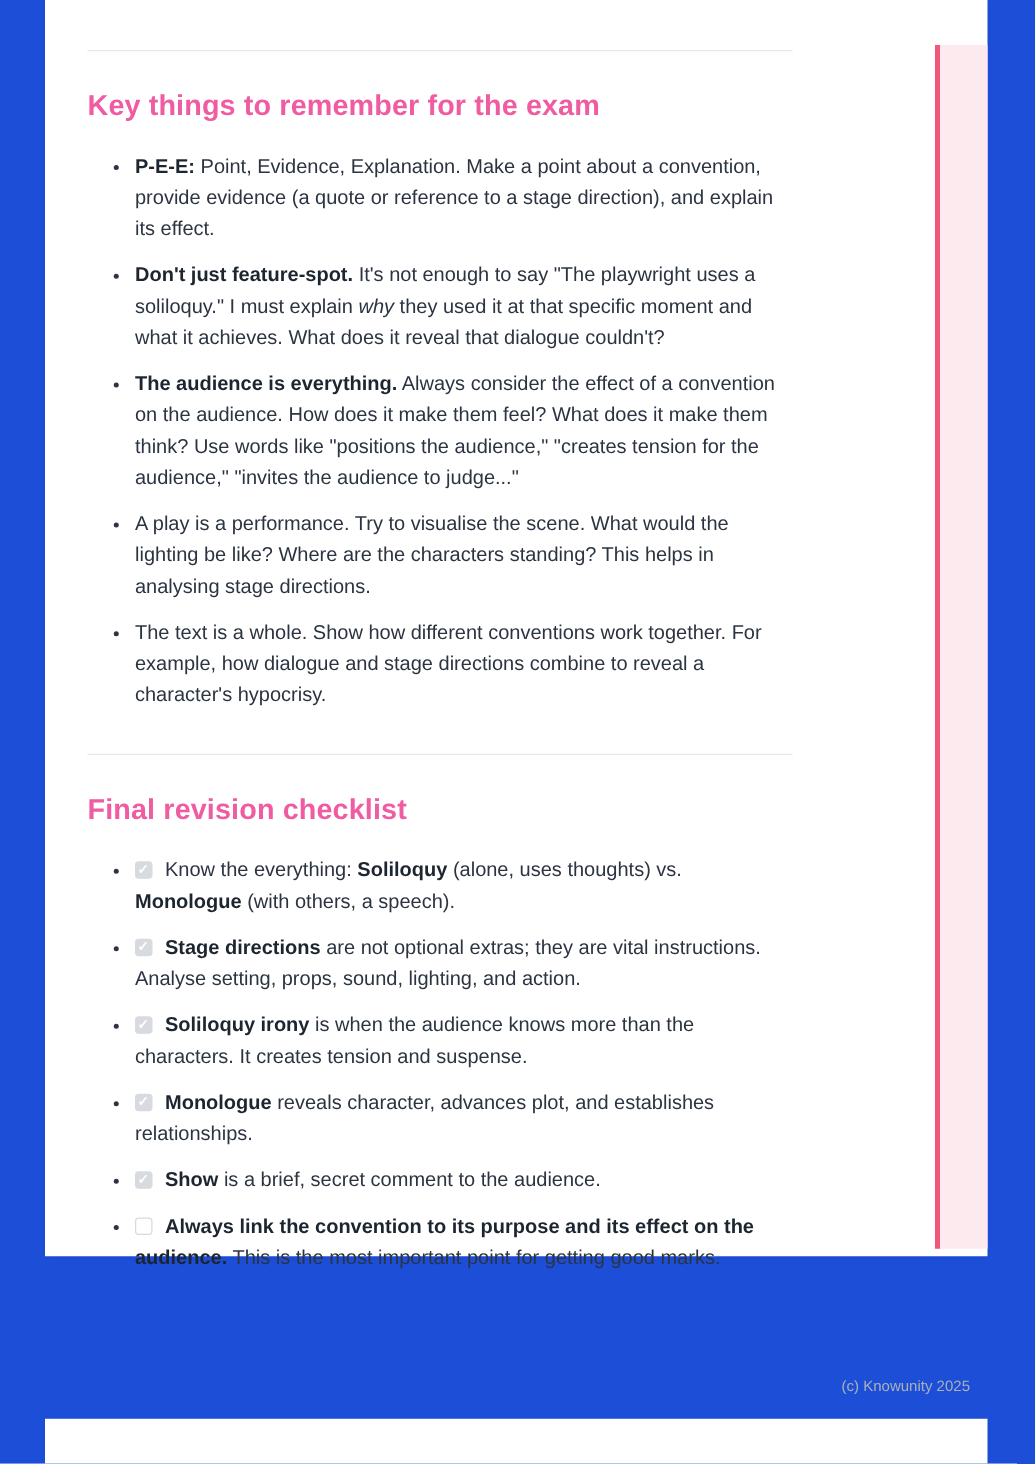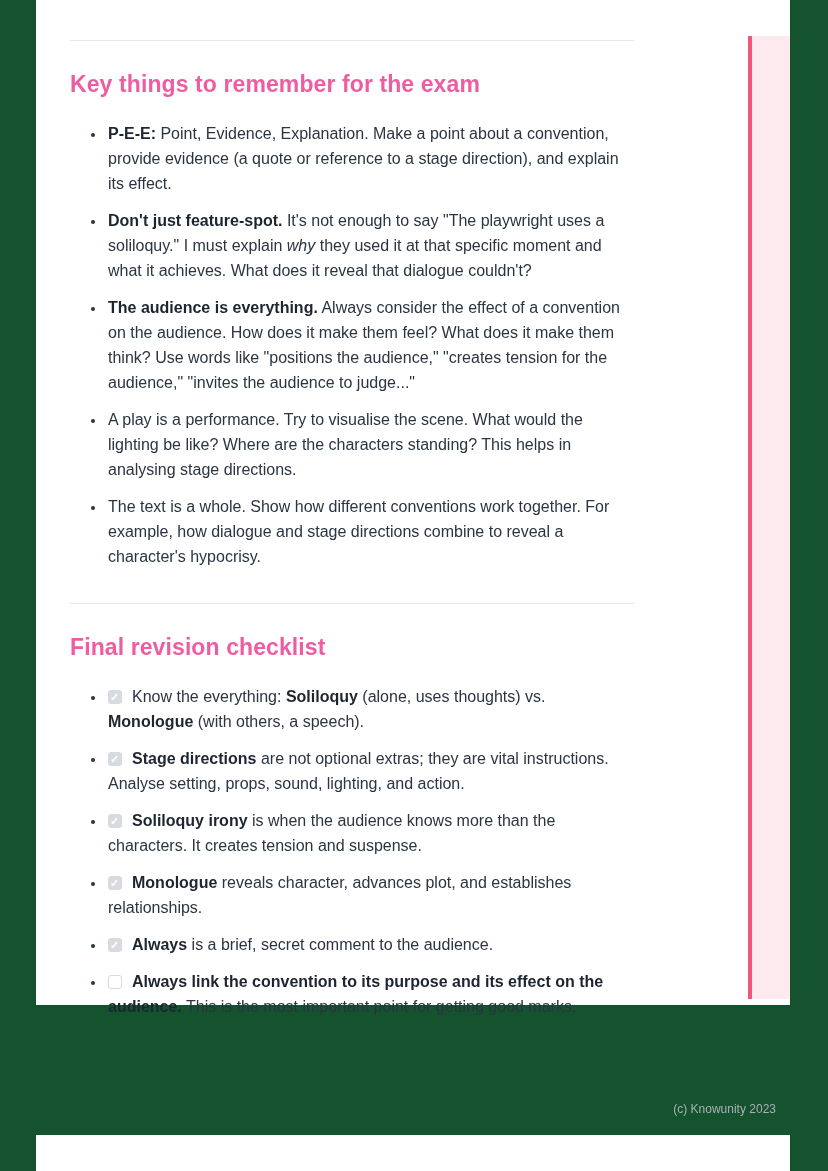--- a/index.html
+++ b/index.html
@@ -6,21 +6,21 @@
     margin: 0;
     padding: 0;
     background: #fafafa;
     font-family: "Liberation Sans", sans-serif;
     -webkit-font-smoothing: antialiased;
   }
   .viewport {
     position: relative;
     width: 828px;
     height: 1171px;
-    background: #14532d;
+    background: #1d4ed8;
     overflow: hidden;
   }
   .page-card {
     position: absolute;
     left: 36px;
     top: 0;
     width: 754px;
     height: 1005px;
     background: #ffffff;
     box-shadow: 0 1px 3px rgba(0,0,0,0.04);
@@ -164,27 +164,27 @@
         <li>
           <span class="checkbox checked"><span class="check">✓</span></span><span class="b">Stage directions</span><span> are not optional extras; they are vital instructions. Analyse setting, props, sound, lighting, and action.</span>
         </li>
         <li>
           <span class="checkbox checked"><span class="check">✓</span></span><span class="b">Soliloquy irony</span><span> is when the audience knows more than the characters. It creates tension and suspense.</span>
         </li>
         <li>
           <span class="checkbox checked"><span class="check">✓</span></span><span class="b">Monologue</span><span> reveals character, advances plot, and establishes relationships.</span>
         </li>
         <li>
-          <span class="checkbox checked"><span class="check">✓</span></span><span class="b">Always</span><span> is a brief, secret comment to the audience.</span>
+          <span class="checkbox checked"><span class="check">✓</span></span><span class="b">Show</span><span> is a brief, secret comment to the audience.</span>
         </li>
         <li>
           <span class="checkbox"></span><span class="b">Always link the convention to its purpose and its effect on the audience.</span><span> This is the most important point for getting good marks.</span>
         </li>
       </ul>
 
     </div>
   </div>
 
-  <div class="footer-copyright">(c) Knowunity 2023</div>
+  <div class="footer-copyright">(c) Knowunity 2025</div>
 
   <div class="next-page-sliver"></div>
 
 </div>
 
 </body></html>

